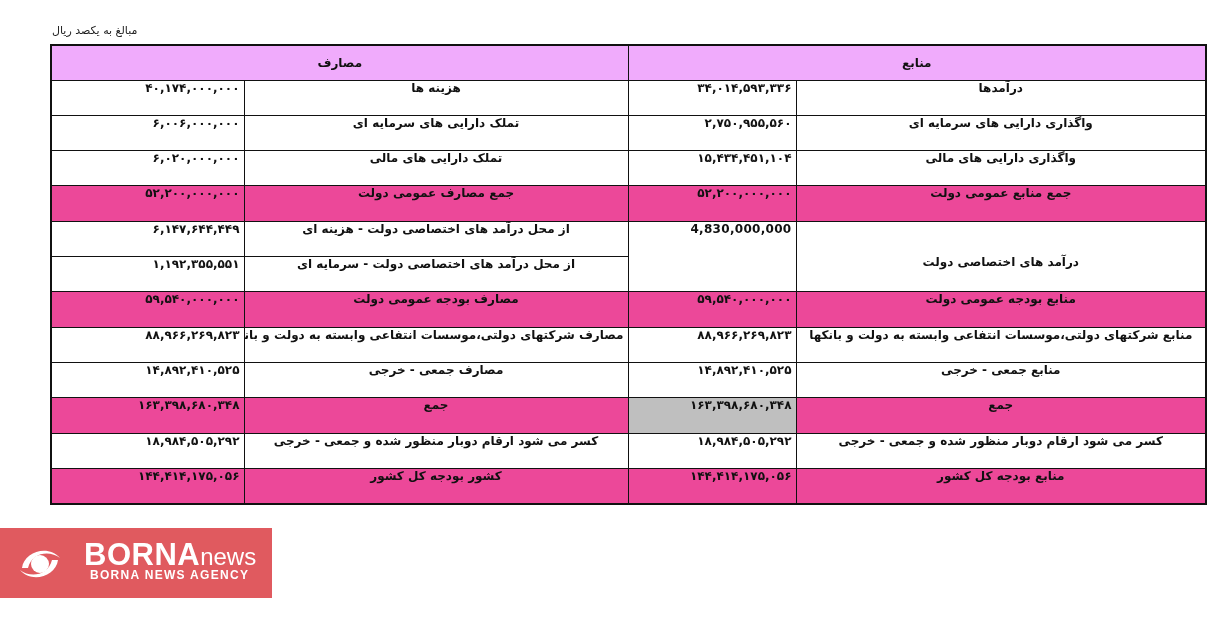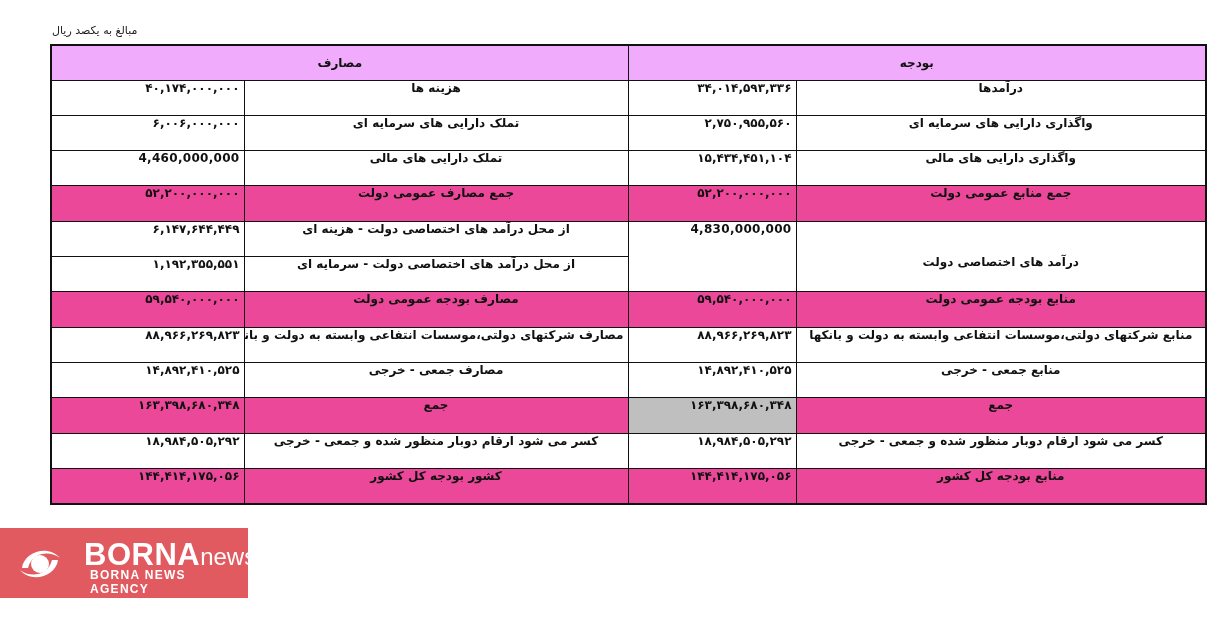--- a/index.html
+++ b/index.html
@@ -11,21 +11,21 @@
   table.budget td { border: 1px solid #111; padding: 0 4px; font-size: 12px; font-weight: bold;
                     height: 35px; box-sizing: border-box; overflow: hidden; white-space: nowrap; }
   table.budget { border: 2px solid #111; }
   td.num { text-align: right; vertical-align: top; padding-top: 6px; direction: ltr; letter-spacing: 0.3px; }
   td.lbl { text-align: center; direction: rtl; vertical-align: top; padding-top: 8px; }
   td.lbl.mid { vertical-align: middle; padding-top: 12px; }
   td.head { background: #f0abfc; text-align: center; height: 36px; font-size: 12px; }
   tr.total td { background: #ec4899; }
   td.dark { background: #bfbfbf !important; }
   tr.r35 td { height: 36px; }
-  .logo { position: absolute; left: 0; top: 528px; width: 248px; height: 70px; background: #e05a5f; }
+  .logo { position: absolute; left: 0; top: 528px; width: 272px; height: 70px; background: #e05a5f; }
   .logo-mark { position: absolute; left: 18px; top: 14px; width: 44px; height: 44px; }
   .logo-main { position: absolute; left: 84px; top: 10px; color: #fff; font-family: "Liberation Sans", sans-serif;
                font-size: 31px; font-weight: bold; letter-spacing: 0.5px; line-height: 34px; }
   .logo-main .small { font-weight: normal; font-size: 24px; letter-spacing: 0; }
   .logo-sub { position: absolute; left: 90px; top: 40px; color: #fff; font-family: "Liberation Sans", sans-serif;
               font-size: 12px; font-weight: bold; letter-spacing: 1.3px; }
 </style>
 </head>
 <body>
 
@@ -34,36 +34,36 @@
 <table class="budget">
   <colgroup>
     <col style="width:193px">
       <col style="width:384px">
       <col style="width:168px">
       <col style="width:410px">
   </colgroup>
   <tbody>
       <tr>
     <td class="head" colspan="2">مصارف</td>
-    <td class="head" colspan="2">بودجه</td>
+    <td class="head" colspan="2">منابع</td>
   </tr>
   <tr>
     <td class="num">۴۰,۱۷۴,۰۰۰,۰۰۰</td>
     <td class="lbl">هزینه ها</td>
     <td class="num">۳۴,۰۱۴,۵۹۳,۳۳۶</td>
     <td class="lbl">درآمدها</td>
   </tr>
   <tr>
     <td class="num">۶,۰۰۶,۰۰۰,۰۰۰</td>
     <td class="lbl">تملک دارایی های سرمایه ای</td>
     <td class="num">۲,۷۵۰,۹۵۵,۵۶۰</td>
     <td class="lbl">واگذاری دارایی های سرمایه ای</td>
   </tr>
   <tr>
-    <td class="num">4,460,000,000</td>
+    <td class="num">۶,۰۲۰,۰۰۰,۰۰۰</td>
     <td class="lbl">تملک دارایی های مالی</td>
     <td class="num">۱۵,۴۳۴,۴۵۱,۱۰۴</td>
     <td class="lbl">واگذاری دارایی های مالی</td>
   </tr>
   <tr class="total r35">
     <td class="num">۵۲,۲۰۰,۰۰۰,۰۰۰</td>
     <td class="lbl">جمع مصارف عمومی دولت</td>
     <td class="num">۵۲,۲۰۰,۰۰۰,۰۰۰</td>
     <td class="lbl">جمع منابع عمومی دولت</td>
   </tr>

